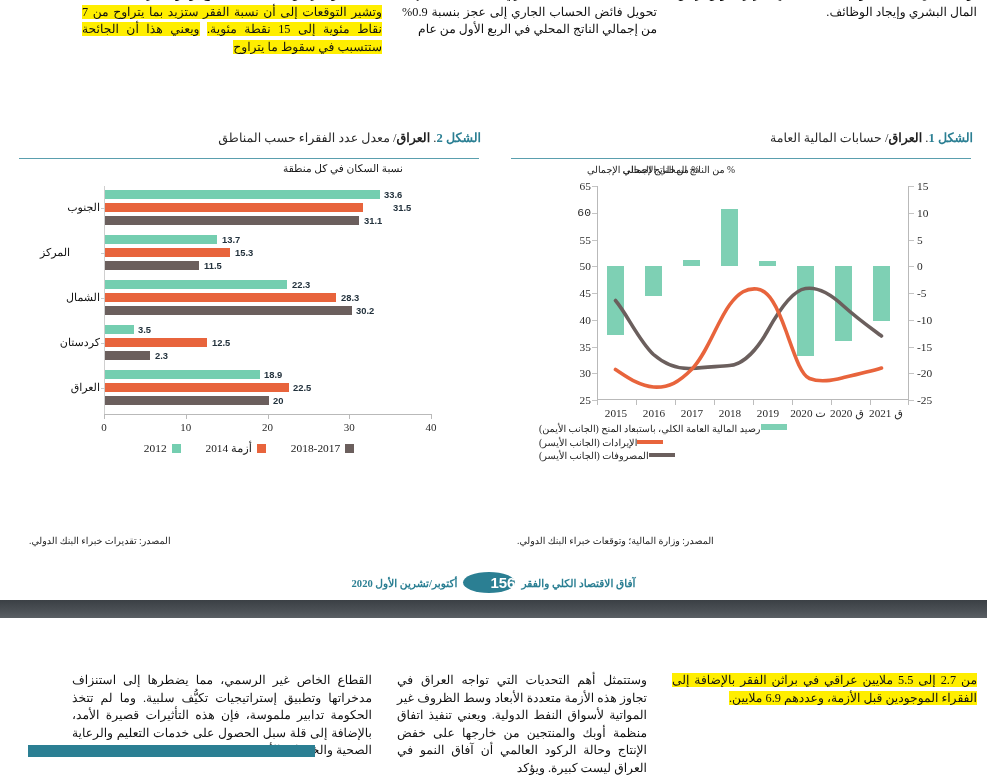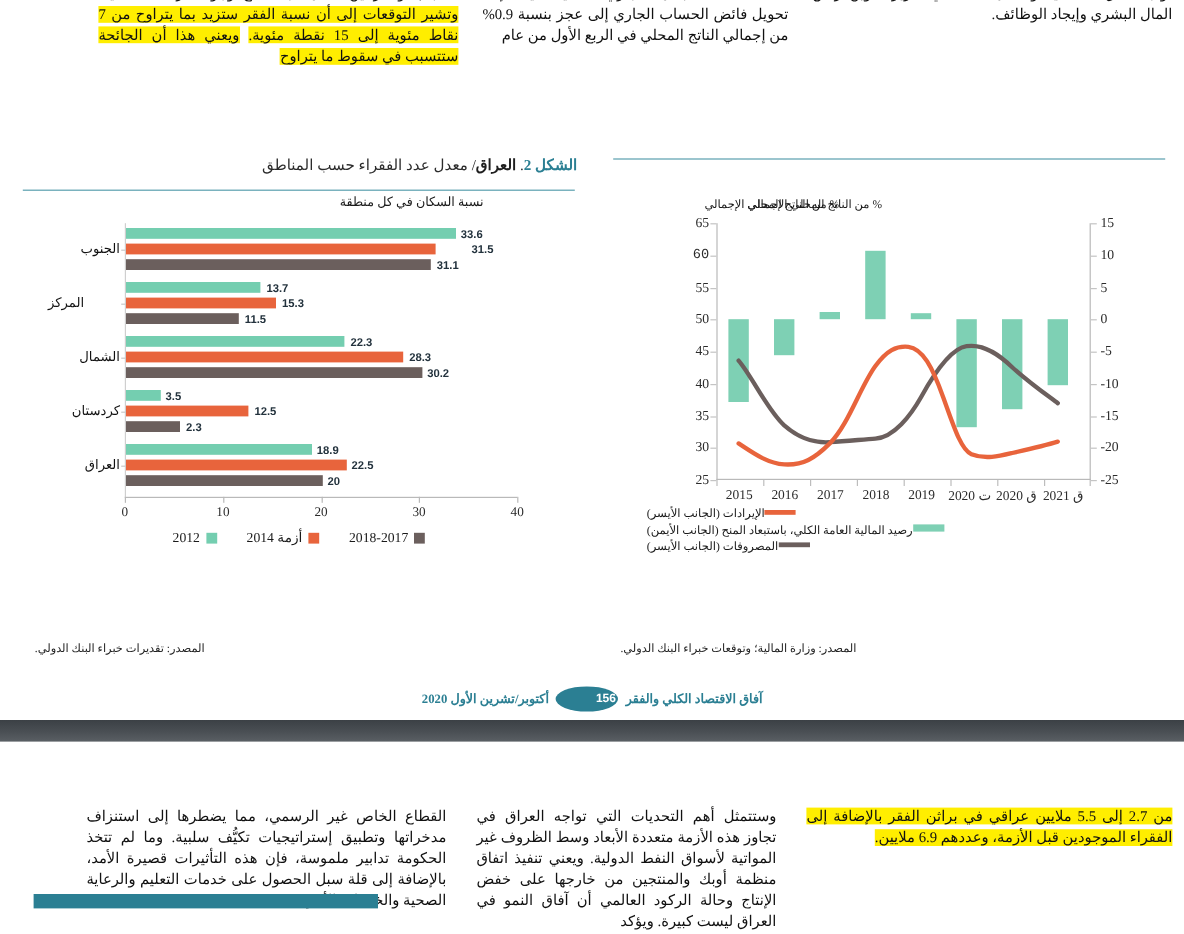--- a/index.html
+++ b/index.html
@@ -144,21 +144,21 @@
   
   #footer{
     position:absolute;top:572px;left:0;right:0;height:24px;
     text-align:center;direction:rtl;
   }
   #footer .ftxt{
     display:inline-block;font-size:10.6px;color:#2b7f93;font-weight:bold;vertical-align:middle;
   }
   #footer .pagenum{
     display:inline-block;width:21px;height:21px;border-radius:50%;
-    background:#2b7f93;color:#fff;font-size:10px;font-weight:bold;
+    background:#2b7f93;color:#fff;font-size:15px;font-weight:bold;
     line-height:21px;text-align:center;vertical-align:middle;margin:0 6px;
     font-family:"Liberation Sans",sans-serif;
     padding-left:31px;
   }
   #dark-band{
     position:absolute;top:600px;left:0;width:987px;height:18px;
     background:linear-gradient(180deg,#3b4045 0%,#4a4f54 55%,#5a5f64 100%);
   }
 
   
@@ -185,20 +185,25 @@
   <div class="col-text" id="top-col-mid">
     <span>أدت معدلات التبادل التجاري الضعيفة أيضا إلى تحويل فائض الحساب الجاري إلى عجز بنسبة 0.9% من إجمالي الناتج المحلي في الربع الأول من عام</span>
   </div>
 
   <div class="col-text" id="top-col-left">
     <span>الشباب والنازحين داخل البلاد، مع وجود الأزمات الحالية. </span><span class="hl">وتشير التوقعات إلى أن نسبة الفقر ستزيد بما يتراوح من 7 نقاط مئوية إلى 15 نقطة مئوية.</span>
     <span class="hl">ويعني هذا أن الجائحة ستتسبب في سقوط ما يتراوح</span>
   </div>
 
   <div class="figure" id="figure-right">
+    <div class="fig-title">
+      <span class="num">الشكل</span>
+      <span class="num">1</span>.
+      <span class="country">العراق</span><span>/ حسابات المالية العامة</span>
+    </div>
     <div class="fig-rule thin"></div>
 
     <div id="combo-chart">
       <div class="axis-note" id="combo-left-title">% من الناتج المحلي الإجمالي</div>
       <div class="axis-note" id="combo-right-title">% من الناتج المحلي الإجمالي</div>
 
       <div id="combo-plot">
 
         <div class="ax-line" style="left:0;top:0;width:1px;height:100%;"></div>
         <div class="ax-line" style="right:0;top:0;width:1px;height:100%;"></div>
@@ -279,24 +284,24 @@
         <div class="xlab2" style="left:95px;">2017</div>
         <div class="xlab2" style="left:133px;">2018</div>
         <div class="xlab2" style="left:171px;">2019</div>
         <div class="xlab2" style="left:211px;">ت 2020</div>
         <div class="xlab2" style="left:250px;">ق 2020</div>
         <div class="xlab2" style="left:289px;">ق 2021</div>
       </div>
 
       <div id="combo-legend">
         <span class="cl">
+          <span class="sw" style="background:#7ed0b4;"></span><span>رصيد المالية العامة الكلي، باستبعاد المنح (الجانب الأيمن)</span>
+        </span>
+        <span class="cl">
           <span class="sw" style="background:#e8643c;height:4px;"></span><span>الإيرادات (الجانب الأيسر)</span>
-        </span>
-        <span class="cl">
-          <span class="sw" style="background:#7ed0b4;"></span><span>رصيد المالية العامة الكلي، باستبعاد المنح (الجانب الأيمن)</span>
         </span>
         <span class="cl">
           <span class="sw" style="background:#6b5f5d;height:4px;"></span><span>المصروفات (الجانب الأيسر)</span>
         </span>
       </div>
     </div>
 
     <div class="src">المصدر: وزارة المالية؛ وتوقعات خبراء البنك الدولي.</div>
   </div>
 

